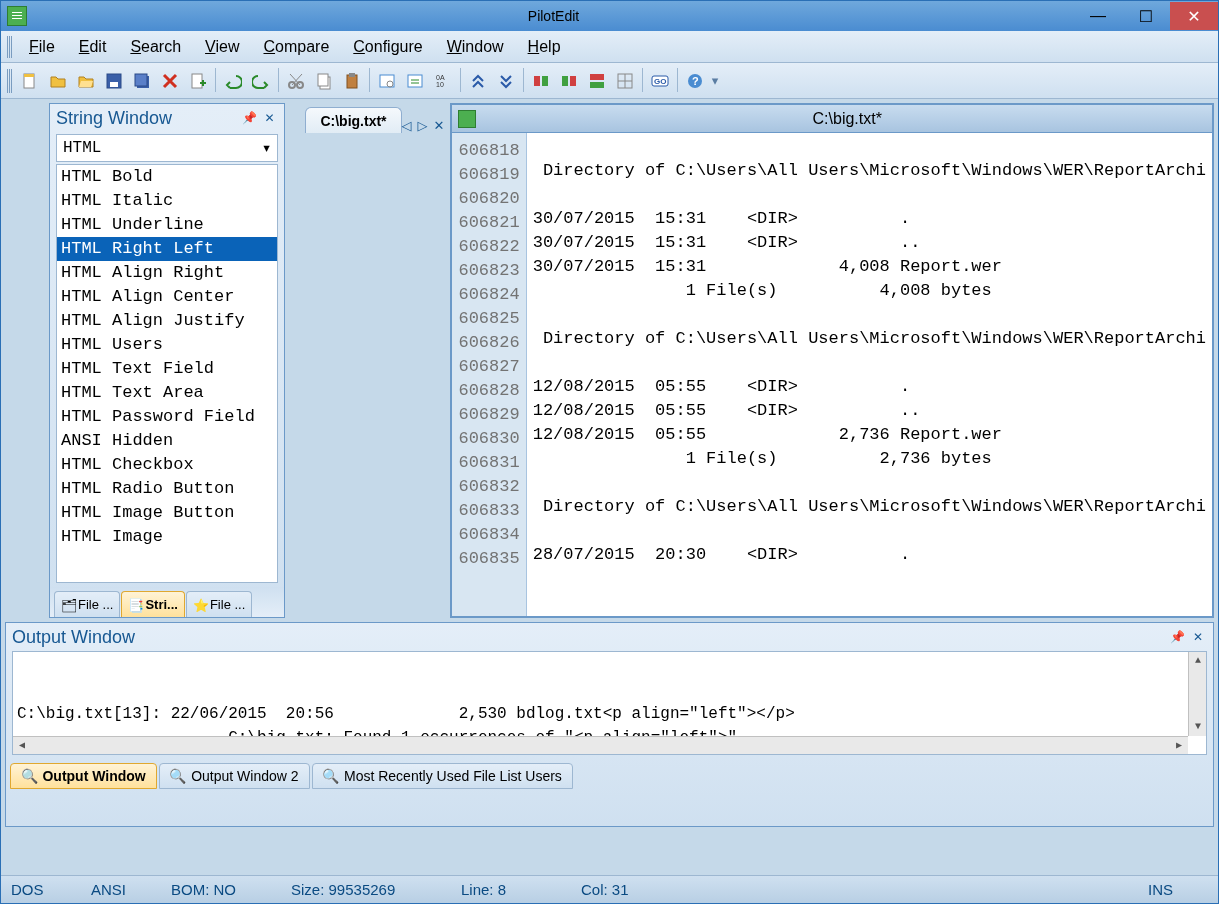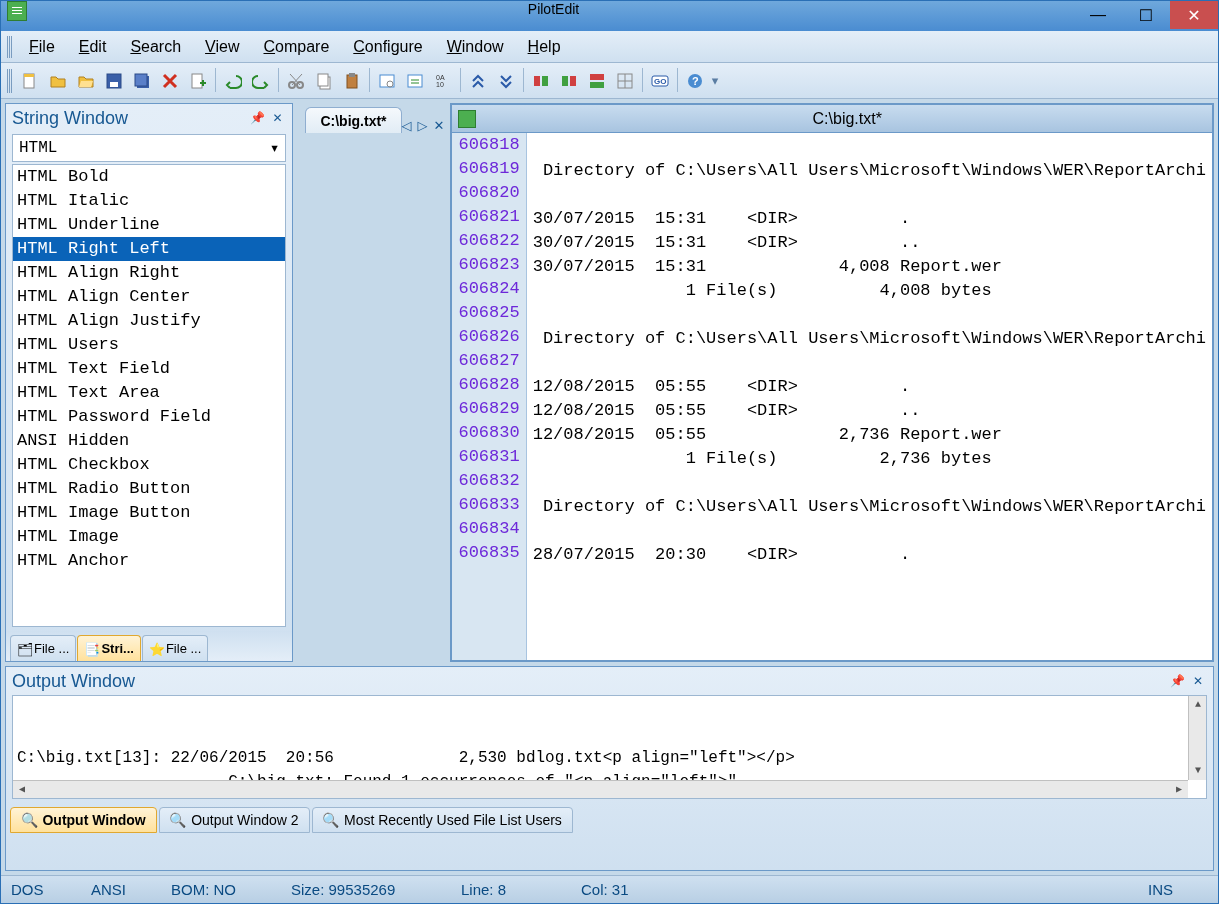--- a/index.html
+++ b/index.html
@@ -1,38 +1,38 @@
 <!DOCTYPE html>
 <html><head>
 <meta charset="utf-8">
 <style>
 * { margin: 0; padding: 0; box-sizing: border-box; }
 body { font-family: "Segoe UI", Tahoma, sans-serif; font-size: 13px; background: #c5d9e9; overflow: hidden; width: 1219px; height: 904px; }
 .window { width: 1219px; height: 904px; display: flex; flex-direction: column; border: 1px solid #2a6fb5; }
-.titlebar { height: 30px; background: linear-gradient(#6fa8dc, #4a8cd1); display: flex; color: #000; }
+.titlebar { height: 30px; background: linear-gradient(#6fa8dc, #4a8cd1); display: flex; align-items: center; color: #000; }
 .titlebar-icon { width: 20px; height: 20px; margin: 0 6px; background: #4caf50; border: 1px solid #2e7d32; display: flex; align-items: center; justify-content: center; }
 .titlebar-icon svg { width: 14px; height: 14px; }
 .titlebar-title { flex: 1; text-align: center; font-size: 14px; }
 .titlebar-btns { display: flex; }
 .titlebar-btn { width: 48px; height: 28px; display: flex; align-items: center; justify-content: center; font-size: 16px; }
 .titlebar-btn.close { background: #c94f4f; color: #fff; }
 
 .menubar { height: 32px; background: linear-gradient(#e4eef8, #cfe0f0); display: flex; align-items: center; padding: 0 6px; border-bottom: 1px solid #9db7d1; font-size: 16px; }
 .menu-handle { width: 6px; height: 22px; background: repeating-linear-gradient(90deg,#7a9cc0 0 1px,transparent 1px 2px); margin-right: 4px; }
 .menu-item { padding: 4px 12px; cursor: default; }
 .menu-item u { text-decoration: underline; }
 
 .toolbar { height: 36px; background: linear-gradient(#e4eef8, #cfe0f0); display: flex; align-items: center; padding: 0 4px; border-bottom: 1px solid #9db7d1; gap: 2px; }
 .tb-handle { width: 6px; height: 24px; background: repeating-linear-gradient(90deg,#7a9cc0 0 1px,transparent 1px 2px); margin: 0 2px; }
 .tb-btn { width: 26px; height: 26px; display: flex; align-items: center; justify-content: center; border: 1px solid transparent; border-radius: 2px; }
 .tb-btn svg { width: 18px; height: 18px; }
 .tb-sep { width: 1px; height: 24px; background: #9db7d1; margin: 0 2px; }
 .tb-end { width: 10px; height: 24px; display: flex; align-items: center; justify-content: center; color: #5a7da3; }
 
-.mid { flex: 1; display: flex; min-height: 0; padding: 4px; gap: 0; }
+.mid { flex: 1; display: flex; min-height: 0; padding: 4px; gap: 8px; margin-left: 44px; }
 .panel { background: linear-gradient(#e4eef8,#cfe0f0); border: 1px solid #6b99c8; display: flex; flex-direction: column; }
 .panel-hdr { height: 28px; display: flex; align-items: center; padding: 0 6px; color: #175892; font-size: 18px; }
 .panel-hdr-title { flex: 1; }
 .panel-hdr-btn { width: 18px; height: 18px; display: flex; align-items: center; justify-content: center; font-size: 12px; color: #175892; margin-left: 2px; }
 
 .left { width: 300px; }
 .dropdown { height: 28px; border: 1px solid #9db7d1; margin: 2px 6px; background: #fff; display: flex; align-items: center; padding: 0 6px; font-family: "Courier New", monospace; font-size: 16px; }
 .dropdown-arrow { margin-left: auto; }
 .str-list { flex: 1; background: #fff; border: 1px solid #9db7d1; margin: 0 6px 4px 6px; overflow-y: auto; font-family: "Courier New", monospace; font-size: 17px; line-height: 24px; }
 .str-item { padding: 0 4px; white-space: nowrap; cursor: default; }
@@ -44,33 +44,33 @@
 
 .right { flex: 1; display: flex; flex-direction: row; }
 .doc-tabs { height: 30px; display: flex; align-items: flex-end; padding-left: 12px; }
 .doc-tab { height: 26px; background: linear-gradient(#f5f9fc,#e1ecf5); border: 1px solid #8faed0; border-bottom: none; border-radius: 6px 6px 0 0; padding: 0 14px; display: flex; align-items: center; font-size: 14px; font-weight: bold; }
 .doc-nav { margin-left: auto; display: flex; align-items: center; gap: 6px; padding-right: 6px; color: #175892; }
 .editor-wrap { flex: 1; border: 2px solid #6b99c8; background: #fff; display: flex; flex-direction: column; overflow: hidden; }
 .editor-titlebar { height: 28px; background: linear-gradient(#c8dcef,#a8c4e0); display: flex; align-items: center; border-bottom: 1px solid #6b99c8; }
 .editor-icon { width: 18px; height: 18px; margin: 0 6px; background: #4caf50; border: 1px solid #2e7d32; }
 .editor-title { flex: 1; text-align: center; font-size: 16px; }
 .editor-body { flex: 1; display: flex; overflow: hidden; font-family: "Courier New", monospace; font-size: 17px; line-height: 24px; }
-.gutter { background: #d8e6f2; border-right: 1px solid #a8c4e0; color: #6d28d9; text-align: right; padding: 0 6px; white-space: pre; }
+.gutter { background: #d8e6f2; border-right: 1px solid #a8c4e0; color: #737373; text-align: right; padding: 6px 6px; white-space: pre; }
 .code { flex: 1; padding: 2px 6px; white-space: pre; overflow: hidden; color: #000; }
 
 .bottom { height: 205px; display: flex; flex-direction: column; margin: 0 4px 4px 4px; }
 .output-body { background: #fff; border: 1px solid #9db7d1; height: 104px; margin: 0 6px; font-family: "Courier New", monospace; font-size: 16px; line-height: 24px; overflow: auto; padding: 2px 4px; white-space: pre; position: relative; }
 .out-scroll-v { position:absolute; right:0; top:0; width:18px; height:calc(100% - 18px); background:#e9e9e9; border-left:1px solid #c0c0c0; display:flex; flex-direction:column; justify-content: space-between; }
 .out-scroll-h { position:absolute; left:0; bottom:0; height:18px; width:calc(100% - 18px); background:#e9e9e9; border-top:1px solid #c0c0c0; display:flex; justify-content: space-between; }
 .sb-btn { width:18px; height:18px; display:flex; align-items:center; justify-content:center; font-size:10px; color:#555; }
 .bottom-tabs { height: 30px; display: flex; align-items: flex-end; padding: 0 4px; gap: 2px; margin-top: 4px; }
 .bottom-tab { height: 26px; border: 1px solid #9db7d1; border-radius: 4px 4px 0 0; padding: 0 10px; display: flex; align-items: center; gap: 4px; background: linear-gradient(#e4eef8,#cfe0f0); font-size: 14px; }
 .bottom-tab.active { background: linear-gradient(#fff3d6,#ffe19c); border-color: #e0a830; font-weight: bold; }
 
-.statusbar { height: 28px; background: linear-gradient(#cfe0f0,#b8cfe4); border-top: 1px solid #9db7d1; display: flex; align-items: center; font-size: 15px; color: #0a4a82; padding: 0 10px; gap: 20px; }
+.statusbar { height: 28px; background: linear-gradient(#cfe0f0,#b8cfe4); border-top: 1px solid #9db7d1; display: flex; align-items: center; font-size: 15px; color: #0a4a82; padding: 0 10px; gap: 20px; margin-top: 44px; }
 .status-cell { min-width: 60px; }
 .status-spacer { flex: 1; }
 </style>
 </head>
 <body>
 
 <div class="window">
 
   <div class="titlebar">
     <div class="titlebar-icon">
@@ -271,21 +271,20 @@
           <div class="str-item">HTML Align Justify</div>
           <div class="str-item">HTML Users</div>
           <div class="str-item">HTML Text Field</div>
           <div class="str-item">HTML Text Area</div>
           <div class="str-item">HTML Password Field</div>
           <div class="str-item">ANSI Hidden</div>
           <div class="str-item">HTML Checkbox</div>
           <div class="str-item">HTML Radio Button</div>
           <div class="str-item">HTML Image Button</div>
           <div class="str-item">HTML Image</div>
-          <div class="str-item">HTML Anchor</div>
         </div>
       <div class="left-tabs" id="left-tabs">
           <div class="left-tab">
             <span class="tab-icon">🗂</span>
             <span>File ...</span>
           </div>
           <div class="left-tab active">
             <span class="tab-icon">📑</span>
             <span>Stri...</span>
           </div>

